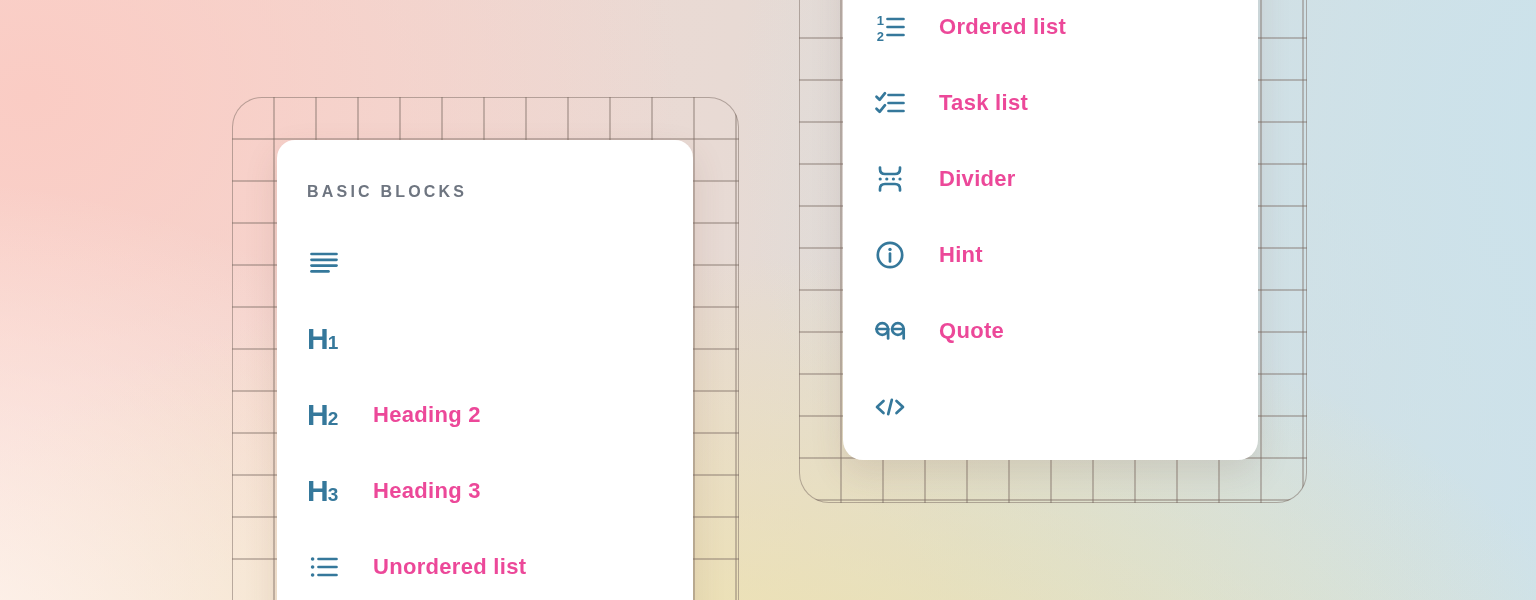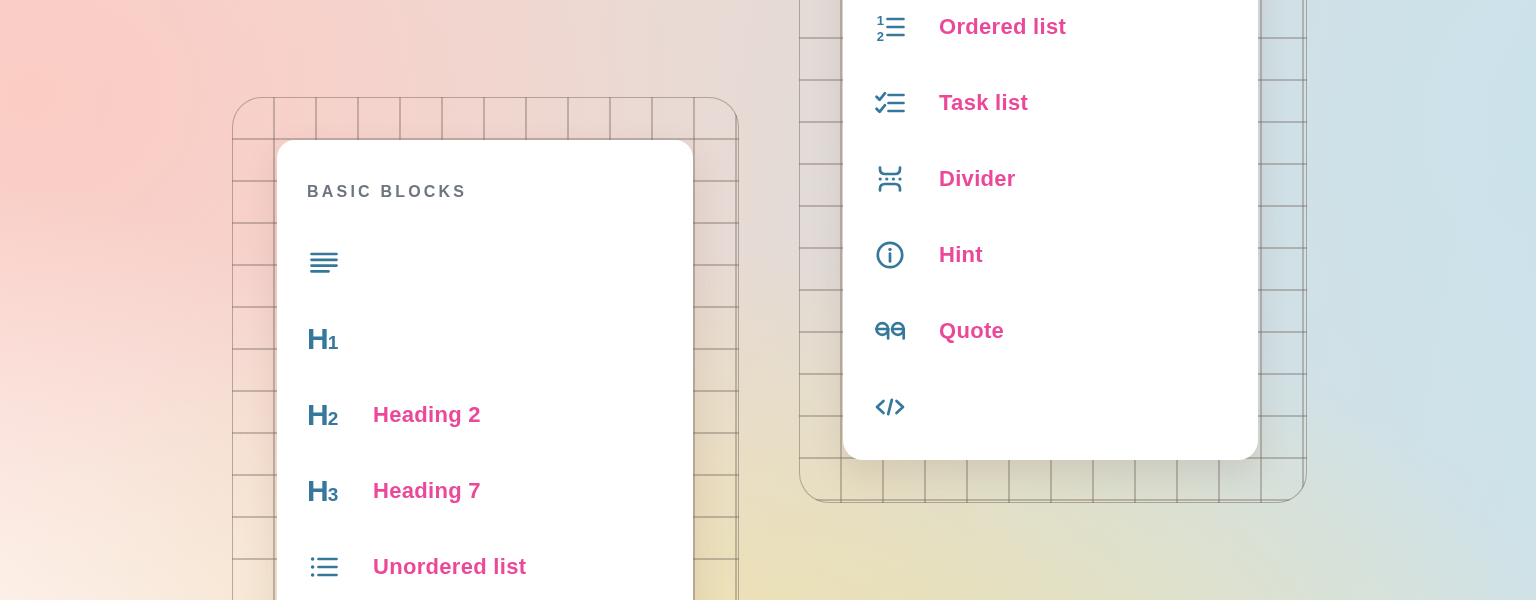--- a/index.html
+++ b/index.html
@@ -78,21 +78,21 @@
       <span class="icon icon-h"><span class="hcap">H</span><span class="hsub">1</span></span>
     </div>
 
     <div class="menu-item">
       <span class="icon icon-h"><span class="hcap">H</span><span class="hsub">2</span></span>
       <span class="label">Heading 2</span>
     </div>
 
     <div class="menu-item">
       <span class="icon icon-h"><span class="hcap">H</span><span class="hsub">3</span></span>
-      <span class="label">Heading 7</span>
+      <span class="label">Heading 3</span>
     </div>
 
     <div class="menu-item">
       <span class="icon">
         <svg width="34" height="34" viewBox="0 0 34 34">
           <circle class="fl" cx="5.6" cy="9" r="1.8"></circle>
           <circle class="fl" cx="5.6" cy="17" r="1.8"></circle>
           <circle class="fl" cx="5.6" cy="25" r="1.8"></circle>
           <line class="st" x1="11.5" y1="9" x2="29.5" y2="9"></line>
           <line class="st" x1="11.5" y1="17" x2="29.5" y2="17"></line>

